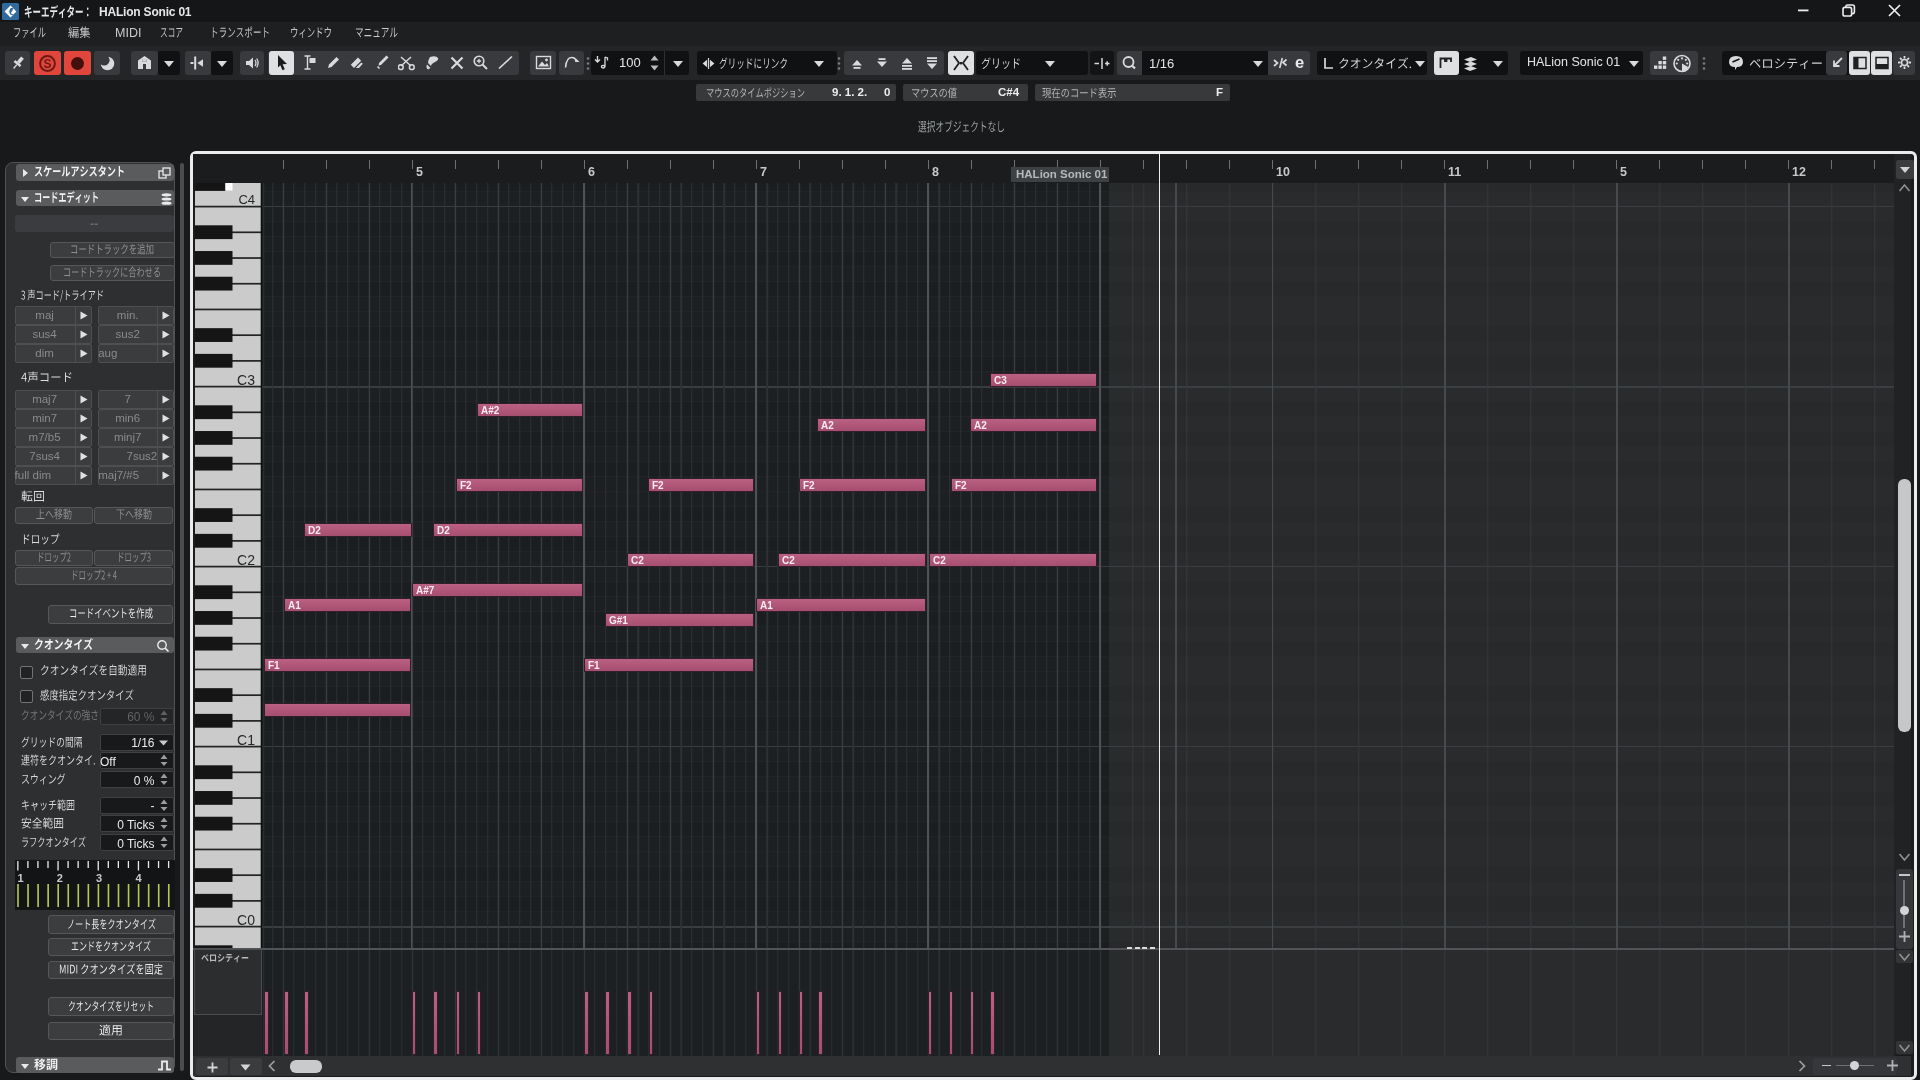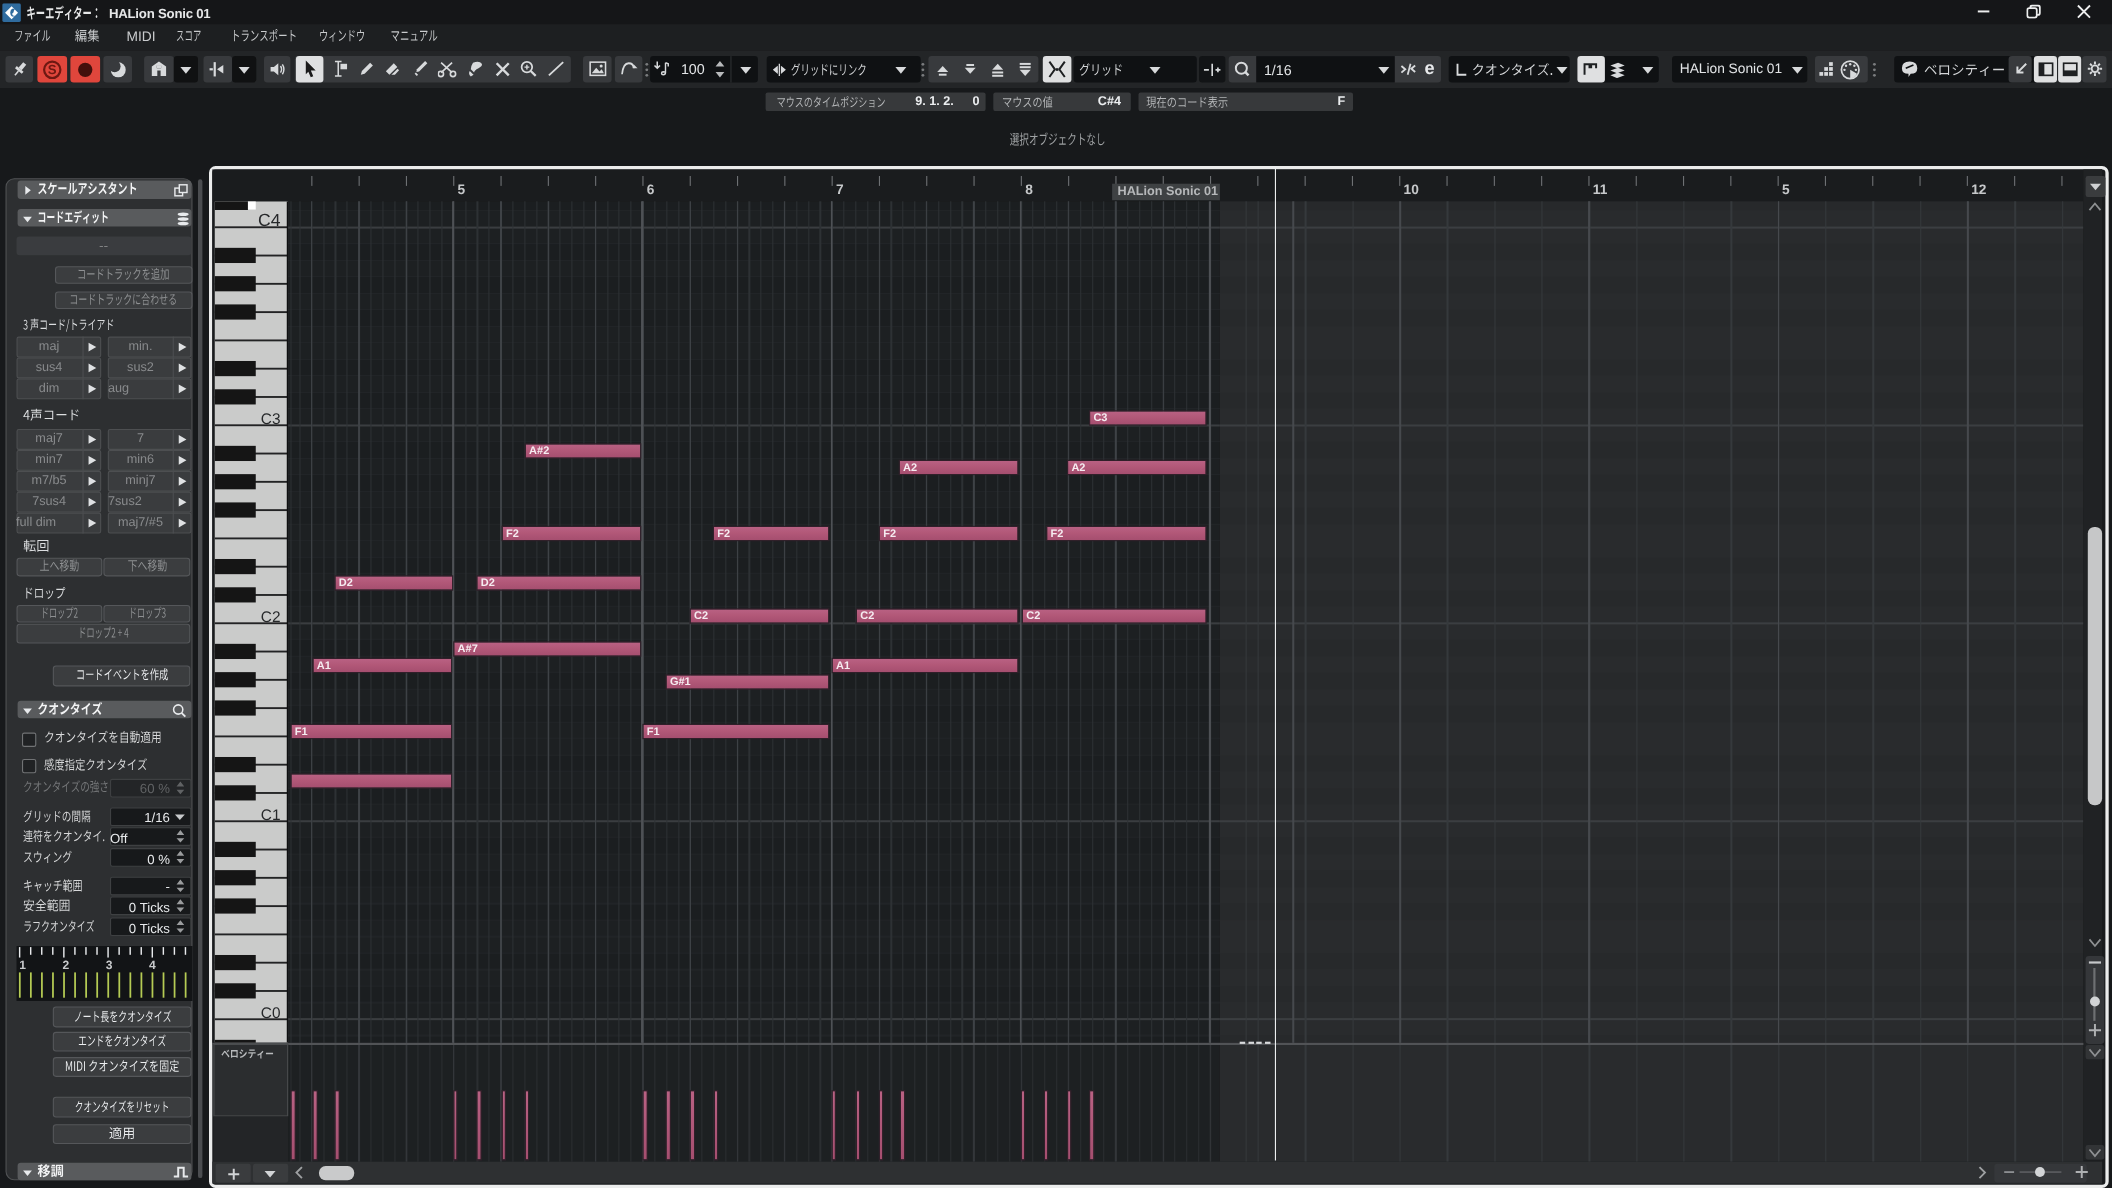--- a/index.html
+++ b/index.html
@@ -439,33 +439,33 @@
       <path d="M1.5 0.5 L8.5 4.5 L1.5 8.5 Z" fill="#dfe1e3"></path>
     </svg>
 <div style="position:absolute;left:14.6px;top:446.90000000000003px;width:77px;height:19.1px;background:#3a3c3e;border:1px solid #4d4f51;border-radius:2px"></div>
 <div style="position:absolute;left:74.6px;top:446.90000000000003px;width:1px;height:19.1px;background:#4d4f51"></div>
 <div style="position:absolute;left:14.6px;top:450.1px;width:60px;text-align:center;color:#898b8d;font-size:11.5px">7sus4</div>
 <svg style="position:absolute;left:78.6px;top:451.90000000000003px;" width="10" height="10" viewBox="0 0 10 10">
       <path d="M1.5 0.5 L8.5 4.5 L1.5 8.5 Z" fill="#dfe1e3"></path>
     </svg>
 <div style="position:absolute;left:98.2px;top:446.90000000000003px;width:76px;height:19.1px;background:#3a3c3e;border:1px solid #4d4f51;border-radius:2px"></div>
 <div style="position:absolute;left:157.2px;top:446.90000000000003px;width:1px;height:19.1px;background:#4d4f51"></div>
-<div style="position:absolute;left:98.2px;top:450.1px;width:59px;text-align:left;color:#898b8d;font-size:11.5px">7sus2</div>
+<div style="position:absolute;left:98.2px;top:450.1px;width:59px;text-align:right;color:#898b8d;font-size:11.5px">7sus2</div>
 <svg style="position:absolute;left:161.2px;top:451.90000000000003px;" width="10" height="10" viewBox="0 0 10 10">
       <path d="M1.5 0.5 L8.5 4.5 L1.5 8.5 Z" fill="#dfe1e3"></path>
     </svg>
 <div style="position:absolute;left:14.6px;top:466.0px;width:77px;height:19.1px;background:#3a3c3e;border:1px solid #4d4f51;border-radius:2px"></div>
 <div style="position:absolute;left:74.6px;top:466.0px;width:1px;height:19.1px;background:#4d4f51"></div>
 <div style="position:absolute;left:14.6px;top:469.2px;width:60px;text-align:left;color:#898b8d;font-size:11.5px">full dim</div>
 <svg style="position:absolute;left:78.6px;top:471.0px;" width="10" height="10" viewBox="0 0 10 10">
       <path d="M1.5 0.5 L8.5 4.5 L1.5 8.5 Z" fill="#dfe1e3"></path>
     </svg>
 <div style="position:absolute;left:98.2px;top:466.0px;width:76px;height:19.1px;background:#3a3c3e;border:1px solid #4d4f51;border-radius:2px"></div>
 <div style="position:absolute;left:157.2px;top:466.0px;width:1px;height:19.1px;background:#4d4f51"></div>
-<div style="position:absolute;left:98.2px;top:469.2px;width:59px;text-align:center;color:#898b8d;font-size:11.5px">maj7/#5</div>
+<div style="position:absolute;left:98.2px;top:469.2px;width:59px;color:#898b8d;font-size:11.5px">maj7/#5</div>
 <svg style="position:absolute;left:161.2px;top:471.0px;" width="10" height="10" viewBox="0 0 10 10">
       <path d="M1.5 0.5 L8.5 4.5 L1.5 8.5 Z" fill="#dfe1e3"></path>
     </svg>
 <svg style="position:absolute;left:20.5px;top:490.0px;overflow:visible" width="24" height="15">
       <path fill="#dcdee0" d="M6.4 1.4V2.3H11.1V1.4ZM9.3 7.7C9.7 8.4 10 9.2 10.3 9.9L7.4 10.1C7.8 8.9 8.2 7.2 8.5 5.7H11.5V4.9H5.9V5.7H7.5C7.3 7.2 6.9 9 6.5 10.2L5.6 10.3L5.7 11.2L10.6 10.7C10.6 11 10.7 11.3 10.8 11.5L11.6 11.2C11.4 10.1 10.8 8.6 10.1 7.4ZM0.9 3.5V7.7H2.8V8.6H0.5V9.4H2.8V11.5H3.7V9.4H5.9V8.6H3.7V7.7H5.6V3.5H3.7V2.6H5.8V1.8H3.7V0.5H2.8V1.8H0.7V2.6H2.8V3.5ZM1.7 5.9H2.9V7H1.7ZM3.6 5.9H4.9V7H3.6ZM1.7 4.2H2.9V5.2H1.7ZM3.6 4.2H4.9V5.2H3.6Z M16.5 4.6H19.4V7.3H16.5ZM15.6 3.7V8.1H20.3V3.7ZM13 1V11.5H13.9V10.9H22.1V11.5H23V1ZM13.9 10V1.9H22.1V10Z"></path>
     </svg>
 <div style="position:absolute;left:15px;top:506.5px;width:78px;height:17px;background:#3b3d3f;border:1px solid #55575a;border-radius:3px"></div>
 <svg style="position:absolute;left:36.0px;top:507.9px;overflow:visible" width="36" height="15">
       <path fill="#8f9193" transform="scale(0.7500 1)" d="M5.1 0.7V10H0.6V10.9H11.4V10H6.1V5.3H10.6V4.4H6.1V0.7Z M12.7 7.3 13.6 8.2C13.7 7.9 14 7.6 14.3 7.2C14.9 6.5 15.9 5.2 16.4 4.5C16.8 4 17.1 3.9 17.6 4.4C18.1 5.1 19 6.2 19.8 7.1C20.7 8 21.7 9.3 22.6 10.1L23.4 9.2C22.3 8.3 21.1 7 20.4 6.2C19.6 5.4 18.7 4.2 18 3.5C17.2 2.7 16.6 2.8 15.9 3.6C15.2 4.5 14.2 5.8 13.5 6.5C13.2 6.8 13 7 12.7 7.3Z M31.3 2.3H33.7C33.4 2.9 33 3.4 32.4 3.9C32 3.5 31.4 3.1 30.9 2.7ZM31.7 0.5C31.2 1.4 30.1 2.5 28.6 3.2C28.8 3.4 29.1 3.7 29.2 3.9C29.6 3.6 29.9 3.4 30.3 3.2C30.8 3.5 31.4 4 31.8 4.4C30.9 5 29.9 5.4 28.8 5.7C29 5.8 29.2 6.2 29.3 6.4C31.7 5.7 34 4.3 34.9 1.8L34.4 1.5L34.2 1.5H32C32.2 1.2 32.4 0.9 32.6 0.6ZM31.9 6.9H34.4C34 7.6 33.5 8.3 32.9 8.8C32.5 8.4 31.8 7.9 31.2 7.5C31.5 7.3 31.7 7.1 31.9 6.9ZM32.4 5C31.8 6.1 30.6 7.3 28.8 8.1C29 8.2 29.2 8.5 29.4 8.7C29.8 8.5 30.2 8.3 30.5 8C31.2 8.4 31.8 8.9 32.3 9.3C31.2 10 29.9 10.5 28.6 10.8C28.8 10.9 29 11.3 29.1 11.5C32 10.9 34.5 9.4 35.5 6.3L35 6.1L34.8 6.1H32.6C32.8 5.8 33.1 5.5 33.3 5.2ZM28.3 0.6C27.4 1.1 25.9 1.4 24.5 1.6C24.6 1.8 24.7 2.1 24.8 2.3C25.3 2.2 25.9 2.1 26.5 2V3.9H24.6V4.7H26.4C25.9 6.1 25.1 7.6 24.3 8.5C24.5 8.7 24.7 9.1 24.8 9.3C25.4 8.6 26.1 7.4 26.5 6.2V11.5H27.4V6.3C27.8 6.8 28.3 7.5 28.5 7.8L29.1 7.1C28.8 6.8 27.8 5.7 27.4 5.4V4.7H28.9V3.9H27.4V1.8C28 1.7 28.5 1.5 29 1.3Z M43.9 0.6C43.9 1.5 43.9 2.4 43.8 3.3H42.4V4.1H43.8C43.7 6.4 43.4 8.3 42.3 9.8V9.7L39.9 10V9H42.3V8.3H39.9V7.6H42.3V4H39.9V3.2H42.5V2.5H39.9V1.6C40.8 1.5 41.6 1.4 42.3 1.3L41.8 0.6C40.6 0.9 38.4 1.1 36.6 1.2C36.7 1.4 36.8 1.7 36.9 1.9C37.6 1.8 38.3 1.8 39.1 1.7V2.5H36.5V3.2H39.1V4H36.9V7.6H39.1V8.3H36.8V9H39.1V10.1L36.5 10.3L36.6 11.1C38 10.9 39.9 10.7 41.7 10.5C41.5 10.7 41.4 10.8 41.2 10.9C41.4 11.1 41.7 11.4 41.8 11.6C44 10 44.5 7.3 44.7 4.1H46.4C46.3 8.5 46.1 10.1 45.8 10.5C45.7 10.6 45.6 10.6 45.4 10.6C45.2 10.6 44.6 10.6 44.1 10.6C44.2 10.8 44.3 11.2 44.3 11.5C44.9 11.5 45.4 11.5 45.8 11.4C46.2 11.4 46.4 11.3 46.6 11C47 10.5 47.1 8.8 47.3 3.7C47.3 3.6 47.3 3.3 47.3 3.3H44.7C44.7 2.4 44.7 1.5 44.7 0.6ZM37.6 6.1H39.1V7H37.6ZM39.9 6.1H41.5V7H39.9ZM37.6 4.6H39.1V5.5H37.6ZM39.9 4.6H41.5V5.5H39.9Z"></path>
     </svg>
@@ -784,21 +784,21 @@
       <rect x="0" y="710.89" width="37.5" height="13.8" fill="#151515"></rect>
       <rect x="0" y="762.31" width="37.5" height="13.8" fill="#151515"></rect>
       <rect x="0" y="788.03" width="37.5" height="13.8" fill="#151515"></rect>
       <rect x="0" y="813.74" width="37.5" height="13.8" fill="#151515"></rect>
       <rect x="0" y="865.17" width="37.5" height="13.8" fill="#151515"></rect>
       <rect x="0" y="890.89" width="37.5" height="13.8" fill="#151515"></rect>
       <rect x="0" y="0" width="30.4" height="7.9" fill="#151515"></rect>
       <rect x="30.4" y="0" width="7.1" height="7.5" fill="#ffffff"></rect>
       <rect x="65.7" y="0" width="1.3" height="765" fill="#0e0f10"></rect>
     </svg>
-<div style="position:absolute;left:195px;top:191.75px;width:60px;text-align:right;color:#26282a;font-size:16px">C4</div>
+<div style="position:absolute;left:195px;top:191.75px;width:60px;text-align:right;color:#26282a;font-size:13px">C4</div>
 <div style="position:absolute;left:195px;top:371.75px;width:60px;text-align:right;color:#26282a;font-size:14px">C3</div>
 <div style="position:absolute;left:195px;top:551.75px;width:60px;text-align:right;color:#26282a;font-size:14px">C2</div>
 <div style="position:absolute;left:195px;top:731.75px;width:60px;text-align:right;color:#26282a;font-size:14px">C1</div>
 <div style="position:absolute;left:195px;top:911.75px;width:60px;text-align:right;color:#26282a;font-size:14px">C0</div>
 <div style="position:absolute;left:1158.5px;top:152px;width:1.6px;height:903px;background:#eceeef;z-index:60"></div>
 <div style="position:absolute;left:192.5px;top:947.5px;width:1718px;height:2px;background:#515356"></div>
 <div style="position:absolute;left:262px;top:949.5px;width:846.5px;height:106.0px;background-color:#1d2022;background-image:repeating-linear-gradient(90deg, #33363a 0, #33363a 1.2px, transparent 1.2px, transparent 43px),repeating-linear-gradient(90deg, #2b2e31 0, #2b2e31 1px, transparent 1px, transparent 10.75px);background-position:20.8px 0,10.25px 0"></div>
 <div style="position:absolute;left:1108.5px;top:949.5px;width:785.5px;height:106.0px;background-color:#292b2d;background-image:repeating-linear-gradient(90deg, #35393c 0, #35393c 1.2px, transparent 1.2px, transparent 43px);background-position:34.3px 0"></div>
 <div style="position:absolute;left:193.5px;top:948.5px;width:68.5px;height:66px;background:#2b2d2f;border:1px solid #4a4c4e"></div>
 <svg style="position:absolute;left:201.0px;top:952.5px;overflow:visible" width="48" height="12">

